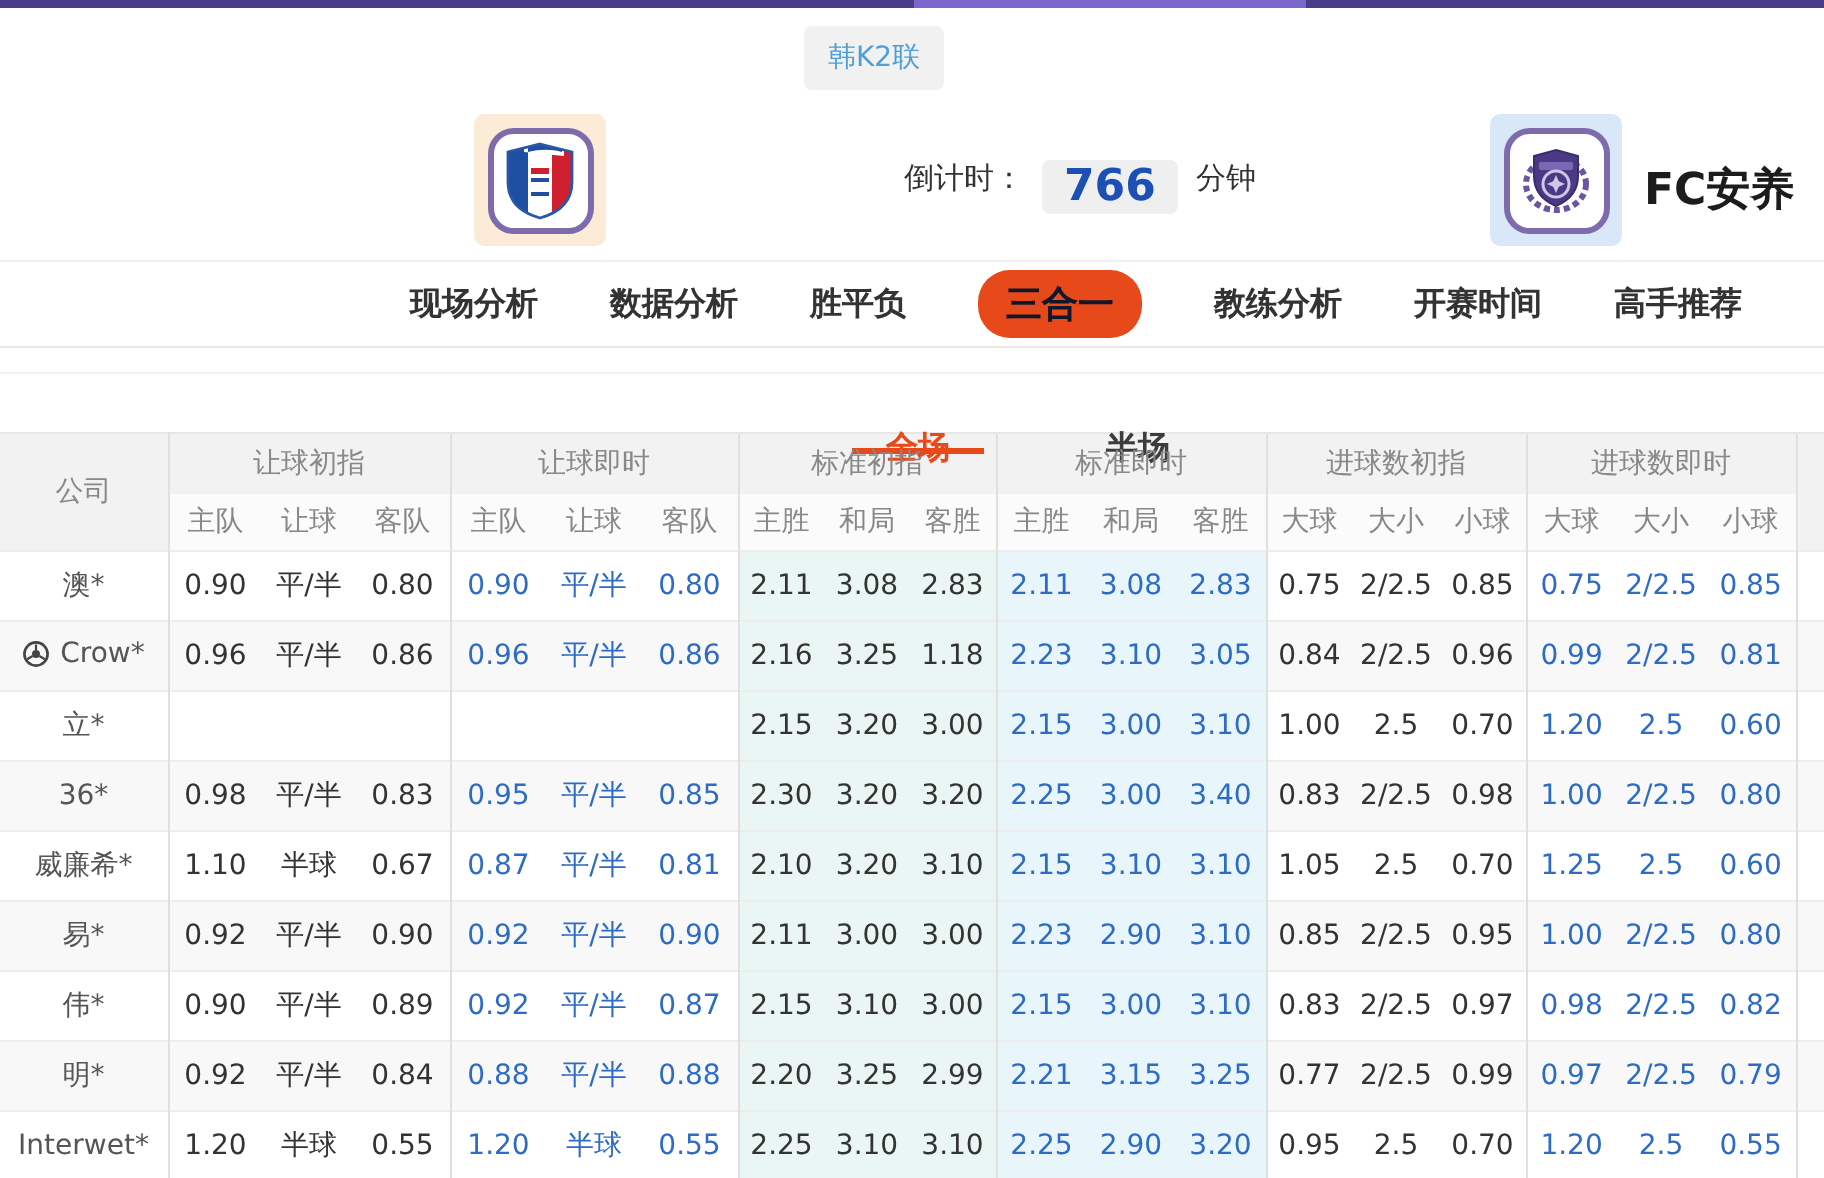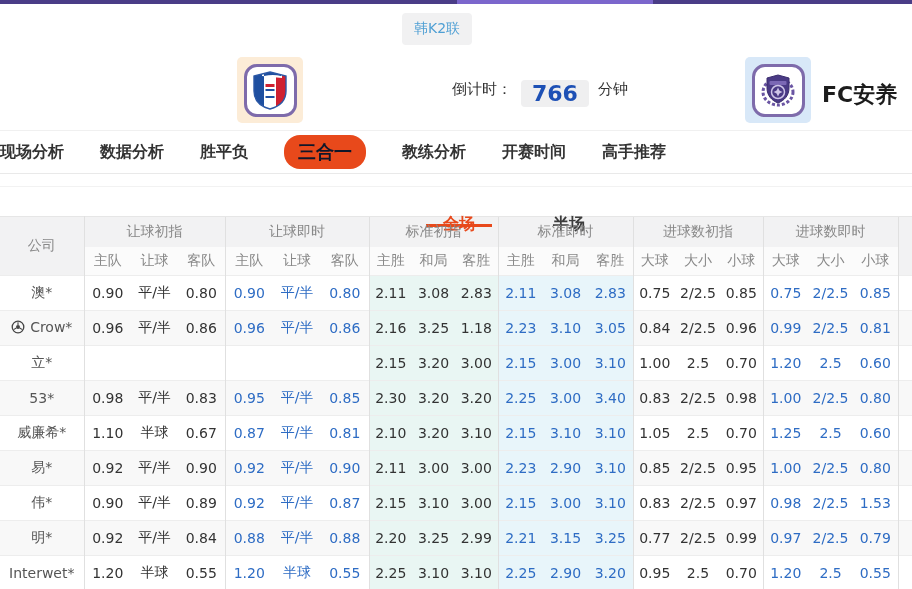--- a/index.html
+++ b/index.html
@@ -25,21 +25,21 @@
   .logo-box.away { left:745px; background:#d8e8f8; }
   .logo-frame { width:53px; height:53px; background:#fff; border:3px solid #7e6bab; border-radius:13px;
     display:flex; align-items:center; justify-content:center; }
   .countdown { position:absolute; left:452px; top:76px; display:flex; align-items:flex-start; gap:9px; }
   .cd-label, .cd-unit { font-size:15px; color:#333; }
   .cd-value { background:#efeff0; border-radius:4px; padding:1px 11px; color:#1d50b5;
     font-size:22px; font-weight:bold; }
 
   
   .nav { height:44px; border-top:1px solid #f0f0f0; border-bottom:1px solid #e9e9e9;
-    display:flex; align-items:center; gap:36px; }
+    display:flex; align-items:center; padding-left:205px; gap:36px; }
   .nav-item { font-size:16px; font-weight:600; color:#333; cursor:pointer; white-space:nowrap; }
   .nav-item.active { background:#e8491b; color:#0f172a; border-radius:16px; padding:5px 14px; font-size:18px; }
 
   
   .tabs-row { margin-top:12px; border-top:1px solid #f2f2f2; height:30px;
     display:flex; justify-content:center; gap:44px; padding-left:116px; }
   .tab { display:flex; align-items:center; padding:0 17px; font-size:16px; font-weight:600;
     color:#3c3c3c; border-bottom:3px solid transparent; cursor:pointer;margin-top:37px; }
   .tab.active { color:#e8491b; border-bottom-color:#e8491b; }
 
@@ -256,21 +256,21 @@
         <td class="c-std-live">3.10</td>
         <td class="gs">1.00</td>
         <td class="">2.5</td>
         <td class="">0.70</td>
         <td class="gs c-live">1.20</td>
         <td class="c-live">2.5</td>
         <td class="c-live">0.60</td>
         <td class="gs"></td>
       </tr>
       <tr>
-        <td class="company">53*</td>
+        <td class="company">36*</td>
         <td class="gs">0.98</td>
         <td class="">平/半</td>
         <td class="">0.83</td>
         <td class="gs c-live">0.95</td>
         <td class="c-live">平/半</td>
         <td class="c-live">0.85</td>
         <td class="gs c-std-init">2.30</td>
         <td class="c-std-init">3.20</td>
         <td class="c-std-init">3.20</td>
         <td class="gs c-std-live">2.25</td>
@@ -340,21 +340,21 @@
         <td class="c-std-init">3.10</td>
         <td class="c-std-init">3.00</td>
         <td class="gs c-std-live">2.15</td>
         <td class="c-std-live">3.00</td>
         <td class="c-std-live">3.10</td>
         <td class="gs">0.83</td>
         <td class="">2/2.5</td>
         <td class="">0.97</td>
         <td class="gs c-live">0.98</td>
         <td class="c-live">2/2.5</td>
-        <td class="c-live">1.53</td>
+        <td class="c-live">0.82</td>
         <td class="gs"></td>
       </tr>
       <tr>
         <td class="company">明*</td>
         <td class="gs">0.92</td>
         <td class="">平/半</td>
         <td class="">0.84</td>
         <td class="gs c-live">0.88</td>
         <td class="c-live">平/半</td>
         <td class="c-live">0.88</td>

